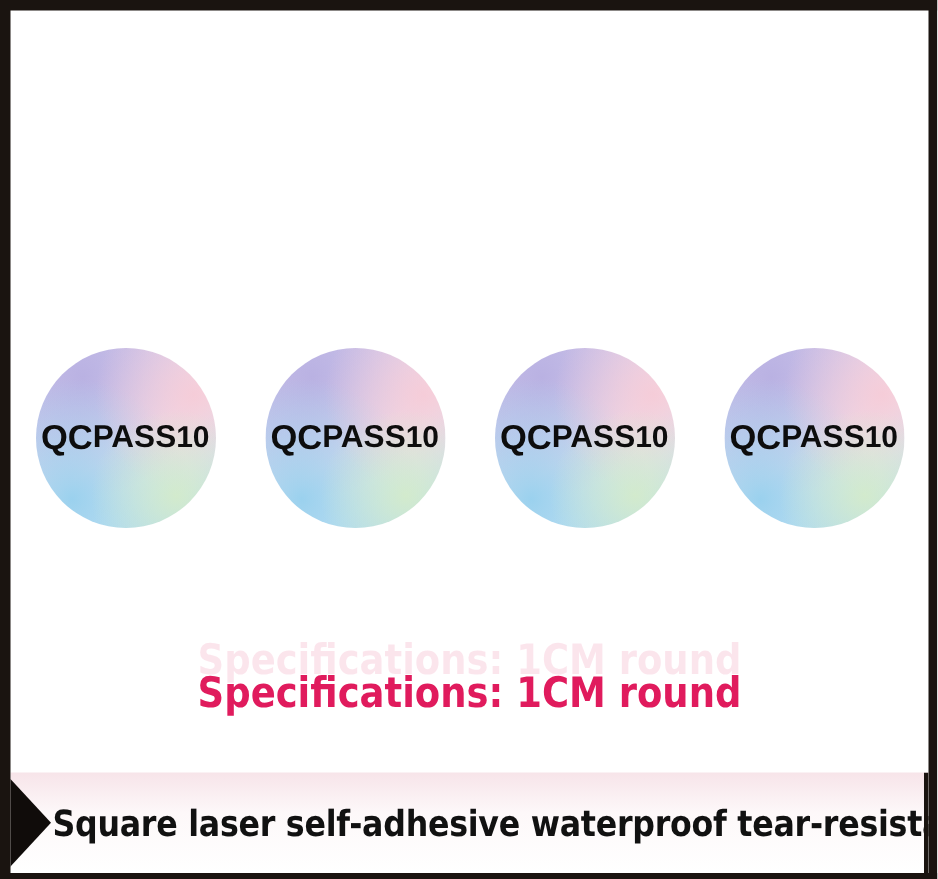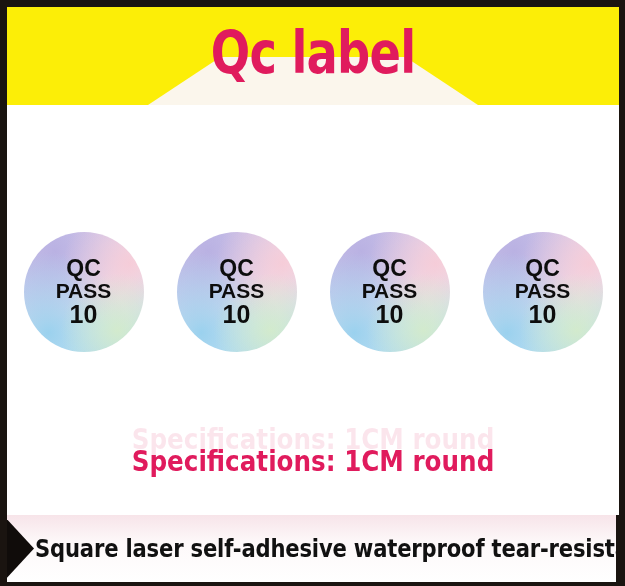--- a/index.html
+++ b/index.html
@@ -101,36 +101,35 @@
     width: 120px;
     height: 120px;
     border-radius: 50%;
     background:
       radial-gradient(circle at 78% 82%, rgba(214,236,198,0.85) 0%, rgba(214,236,198,0) 42%),
       radial-gradient(circle at 88% 26%, rgba(246,202,214,0.9) 0%, rgba(246,202,214,0) 48%),
       radial-gradient(circle at 20% 84%, rgba(150,208,238,0.95) 0%, rgba(150,208,238,0) 58%),
       radial-gradient(circle at 26% 16%, rgba(184,176,226,0.95) 0%, rgba(184,176,226,0) 60%),
       linear-gradient(145deg, #c3bce6 0%, #dcd4ef 28%, #f3e6ef 52%, #cfe7f5 74%, #a9d8ee 100%);
     display: flex;
-    flex-direction: column;
     align-items: center;
     justify-content: center;
     box-sizing: border-box;
   }
   .sticker-line {
     color: #0d0d0d;
     font-family: "Liberation Sans", sans-serif;
     font-weight: bold;
     line-height: 1.02;
     text-align: center;
     white-space: nowrap;
   }
   .sticker-line.l1 { font-size: 23px; }
   .sticker-line.l2 { font-size: 21px; }
-  .sticker-line.l3 { font-size: 25px; }
+  .sticker-line.l3 { font-size: 20px; }
 
   
   .spec-ghost {
     position: absolute;
     left: 0;
     top: 318px;
     width: 612px;
     text-align: center;
     color: #e01b5d;
     opacity: 0.11;
@@ -198,24 +197,20 @@
     width: 3px;
     height: 67px;
     background: #1a1410;
   }
 </style>
 </head>
 <body>
 
 <div class="screen">
 
-  <div class="header-band">
-    <div class="header-notch"></div>
-    <div class="header-title">Qc label</div>
-  </div>
 
   <div class="body-area">
 
     <div class="sticker-row">
 
       <div class="sticker">
         <div class="sticker-line l1">QC</div>
         <div class="sticker-line l2">PASS</div>
         <div class="sticker-line l3">10</div>
       </div>

